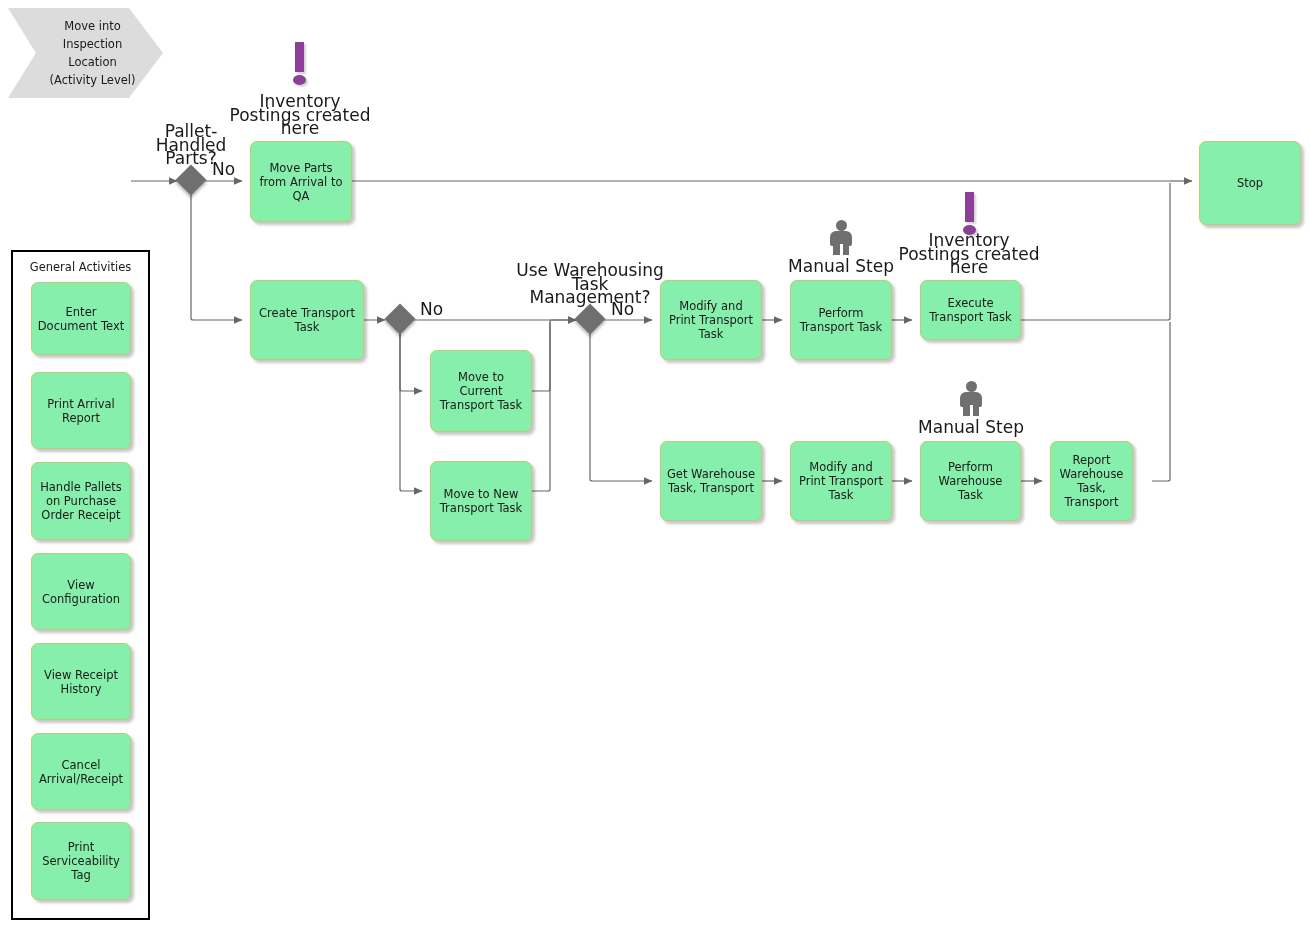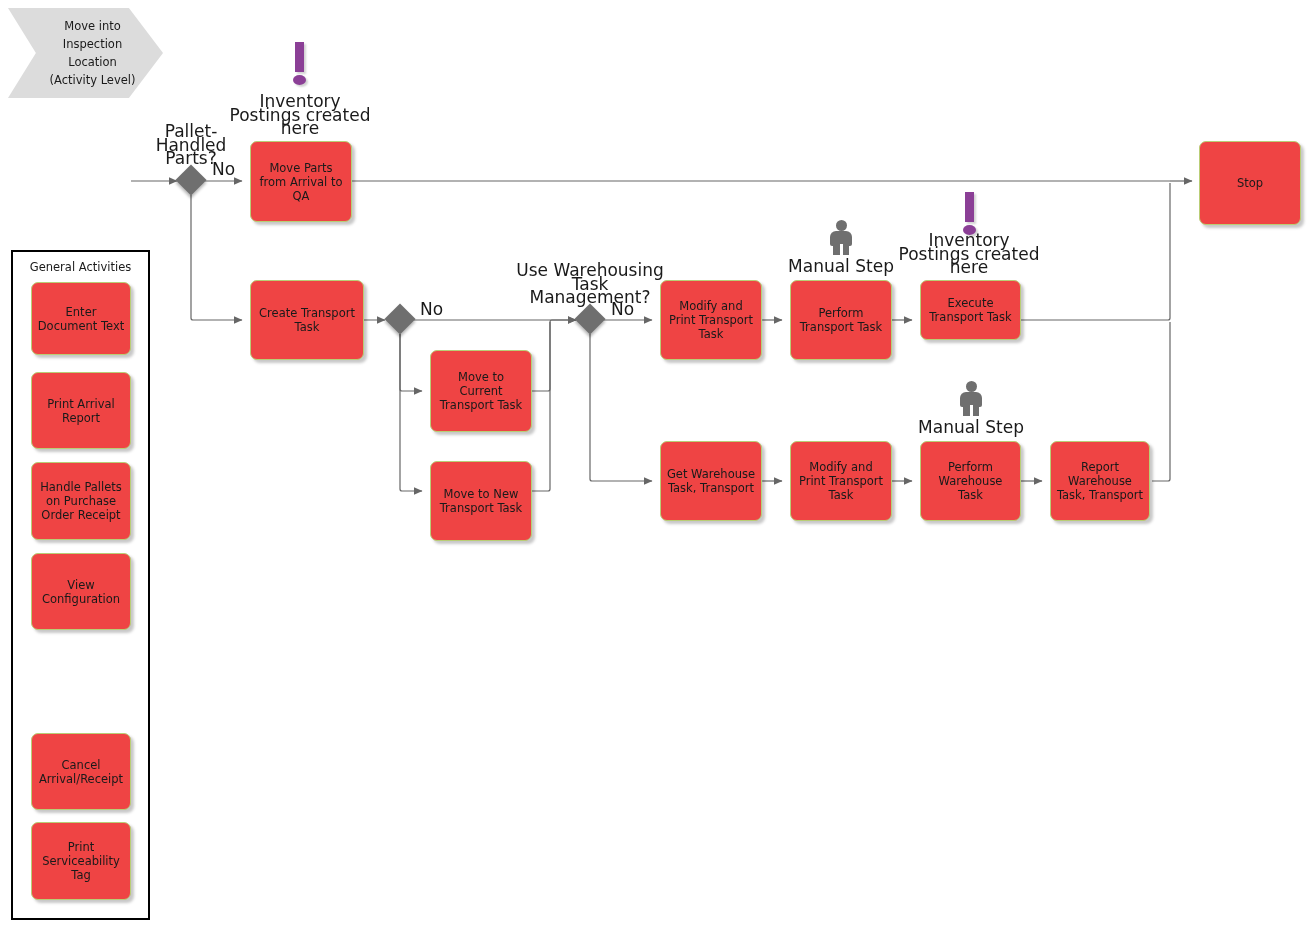--- a/index.html
+++ b/index.html
@@ -18,21 +18,21 @@
   svg.lines{
     position:absolute;
     left:0; top:0;
     width:1310px; height:930px;
     pointer-events:none;
   }
 
   
   .abox{
     position:absolute;
-    background:#ef4444;
+    background:#86efac;
     border:1px solid #b9ce76;
     border-radius:7px;
     box-shadow:3px 3px 3px rgba(0,0,0,0.22);
     display:flex;
     align-items:center;
     justify-content:center;
     text-align:center;
     color:#1a1a1a;
     font-size:11.5px;
     line-height:14px;
@@ -218,20 +218,24 @@
   </div>
   <div class="abox" style="left:31px;  top:462px; width:100px; height:78px;">
     <span>Handle Pallets
 on Purchase
 Order Receipt</span>
   </div>
   <div class="abox" style="left:31px;  top:553px; width:100px; height:77px;">
     <span>View
 Configuration</span>
   </div>
+  <div class="abox" style="left:31px;  top:643px; width:100px; height:77px;">
+    <span>View Receipt
+History</span>
+  </div>
   <div class="abox" style="left:31px;  top:733px; width:100px; height:77px;">
     <span>Cancel
 Arrival/Receipt</span>
   </div>
   <div class="abox" style="left:31px;  top:822px; width:100px; height:78px;">
     <span>Print
 Serviceability
 Tag</span>
   </div>
 
@@ -320,21 +324,21 @@
   <div class="abox" style="left:790px; top:441px; width:102px; height:80px;">
     <span>Modify and Print
 Transport Task</span>
   </div>
 
   <div class="abox" style="left:920px; top:441px; width:101px; height:80px;">
     <span>Perform
 Warehouse Task</span>
   </div>
 
-  <div class="abox" style="left:1050px; top:441px; width:100px; height:80px;">
+  <div class="abox" style="left:1050px; top:441px; width:83px; height:80px;">
     <span>Report
 Warehouse
 Task, Transport</span>
   </div>
 
   <div class="diamond" style="left:180px; top:169px;"></div>
   <div class="lbl" style="left:141px; top:125px; width:100px;">Pallet-
 Handled
 Parts?</div>
   <div class="lbl left" style="left:212px; top:163px; width:30px;">No</div>

